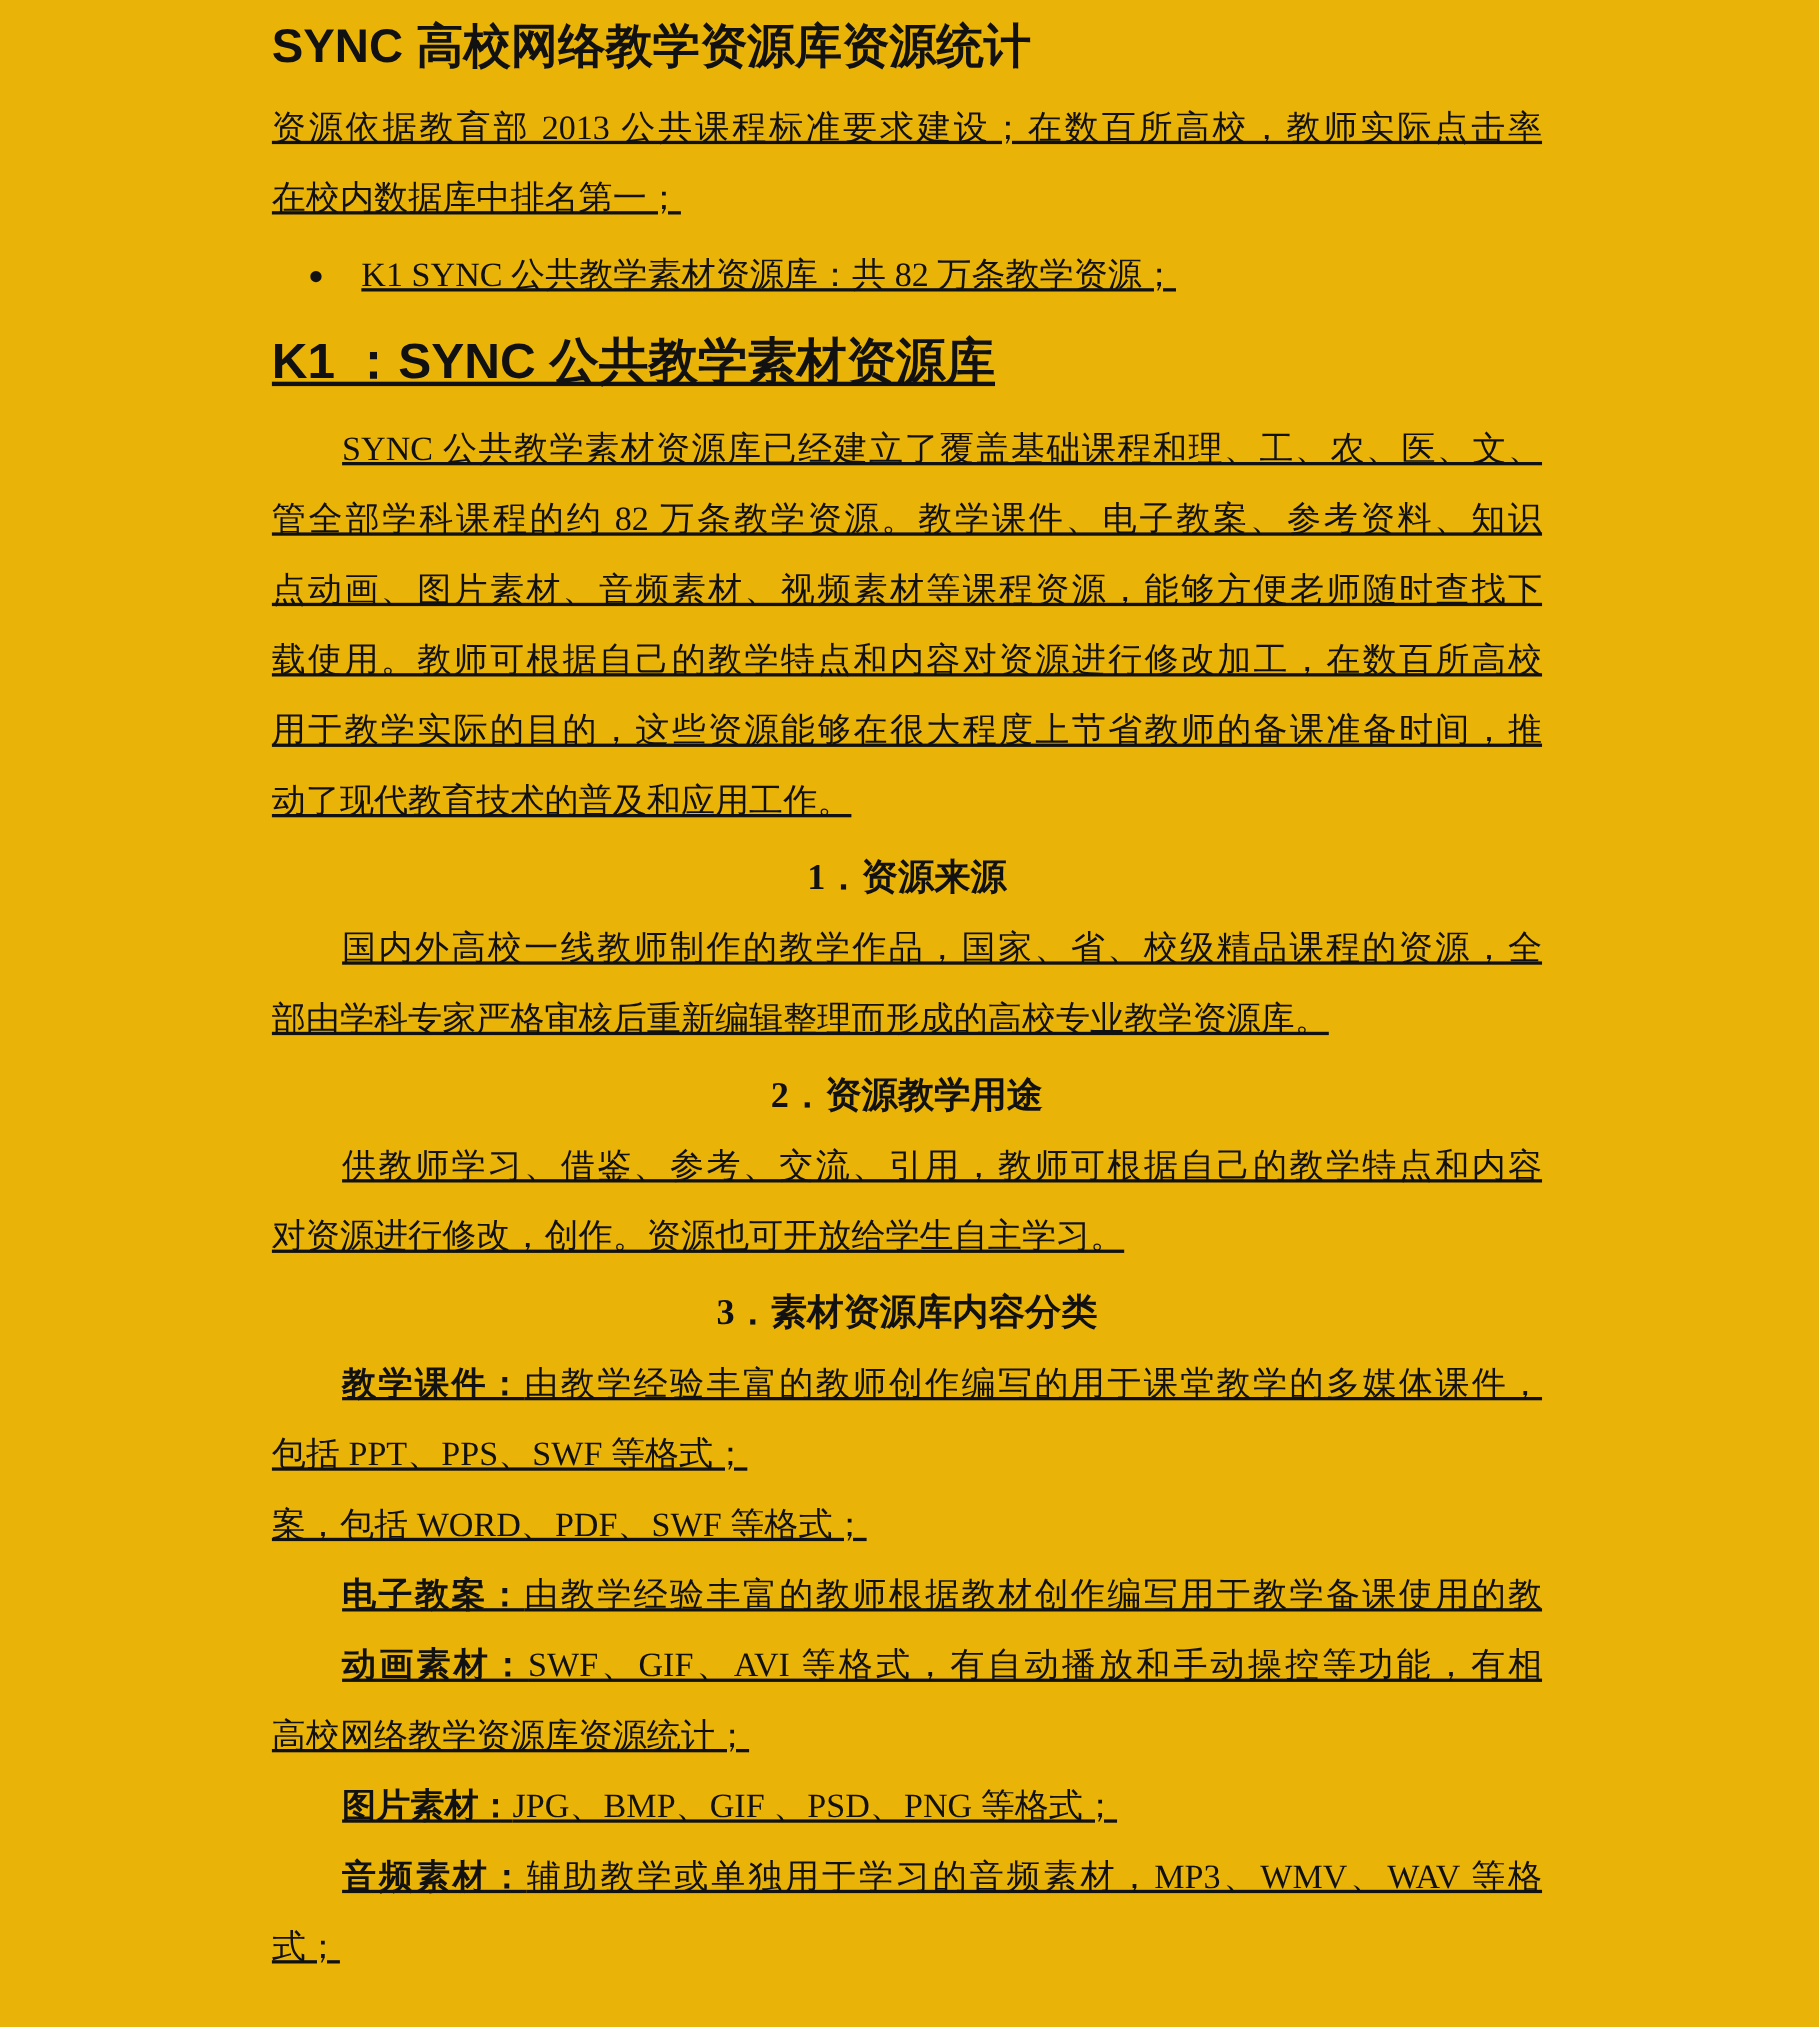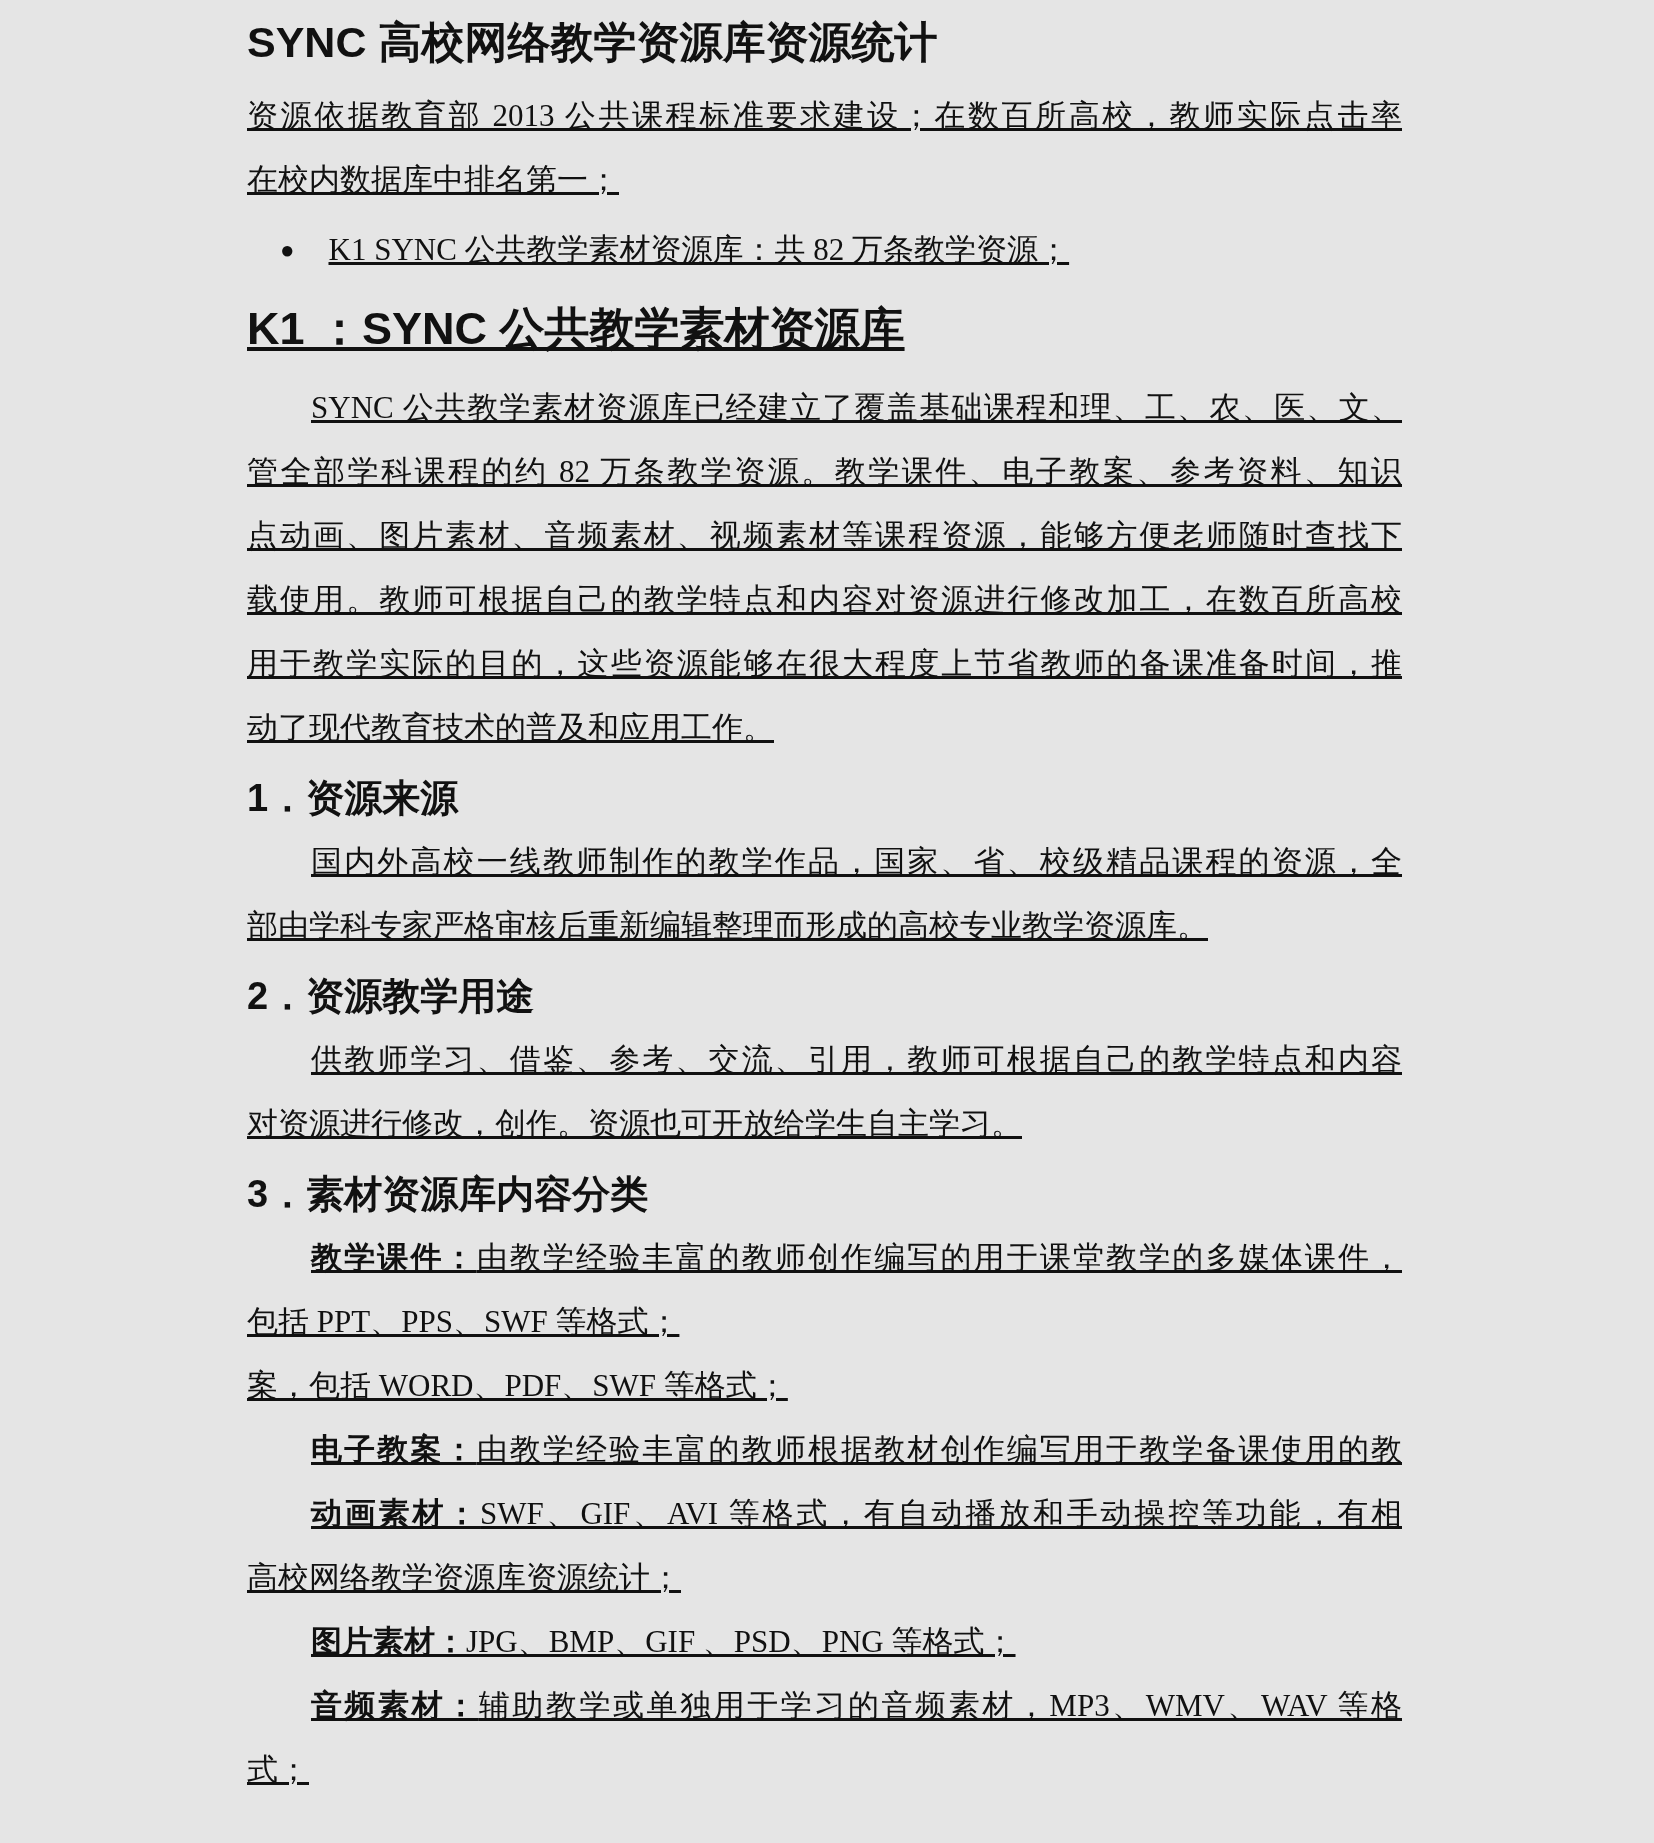--- a/index.html
+++ b/index.html
@@ -2,21 +2,21 @@
 <html><head>
 <meta charset="utf-8">
 <style>
   html, body { margin: 0; padding: 0; background: #ffffff; }
   .page {
     position: relative;
     width: 1654px;
     height: 1843px;
     box-sizing: border-box;
     padding: 10px 252px 0 247px;
-    background: #e5e5e5;
+    background: #eab308;
     color: #111111;
     font-family: "Liberation Serif", "DejaVu Serif", serif;
     font-size: 31px;
     overflow: hidden;
   }
   .doc-title {
     margin: 0 0 10px 0;
     height: 64px;
     line-height: 64px;
     font-family: "Liberation Sans", "DejaVu Sans", sans-serif;
@@ -55,25 +55,26 @@
     font-size: 45px;
     white-space: nowrap;
     overflow: hidden;
     text-decoration: underline;
   }
   .k1-para { margin-top: 10px; }
   .sub-heading {
     margin: 6px 0 0 0;
     height: 64px;
     line-height: 64px;
-    font-family: Liberation Sans, sans-serif;
+    font-family: Liberation Serif, serif;
     font-weight: bold;
-    font-size: 38px;
+    font-size: 33px;
     white-space: nowrap;
     overflow: hidden;
+    text-align: center;
   }
   .term {
     font-family: "Liberation Sans", "DejaVu Sans", sans-serif;
     font-weight: bold;
   }
 </style>
 </head>
 <body>
 
 <div class="page">

